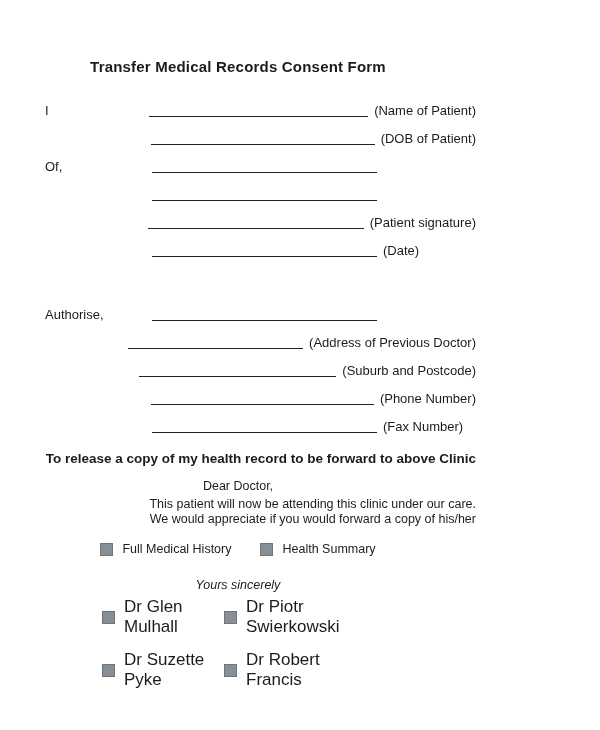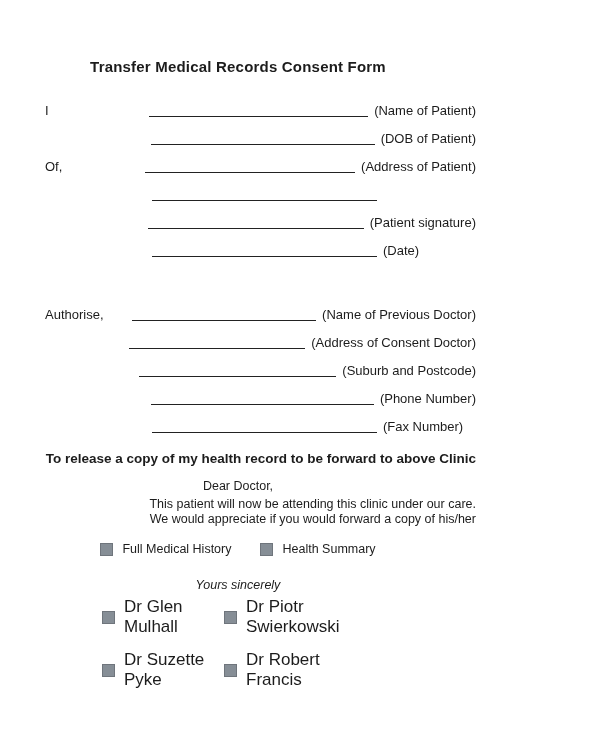--- a/index.html
+++ b/index.html
@@ -125,21 +125,20 @@
       <span class="suffix">(Name of Patient)</span>
     </div>
     <div class="field-row">
       <span class="prefix"></span>
       <span class="fill-line"></span>
       <span class="suffix">(DOB of Patient)</span>
     </div>
     <div class="field-row">
       <span class="prefix">Of,</span>
       <span class="fill-line"></span>
-      <span class="suffix">(Address of Patient)</span>
     </div>
     <div class="field-row">
       <span class="prefix"></span>
       <span class="fill-line"></span>
       <span class="suffix"></span>
     </div>
     <div class="field-row">
       <span class="prefix"></span>
       <span class="fill-line"></span>
       <span class="suffix">(Patient signature)</span>
@@ -148,26 +147,25 @@
       <span class="prefix"></span>
       <span class="fill-line"></span>
       <span class="suffix">(Date)</span>
     </div>
   </div>
 
   <div class="fields section-2">
     <div class="field-row">
       <span class="prefix">Authorise,</span>
       <span class="fill-line"></span>
-      <span class="suffix">(Name of Previous Doctor)</span>
-    </div>
-    <div class="field-row">
-      <span class="prefix"></span>
-      <span class="fill-line"></span>
-      <span class="suffix">(Address of Consent Doctor)</span>
+    </div>
+    <div class="field-row">
+      <span class="prefix"></span>
+      <span class="fill-line"></span>
+      <span class="suffix">(Address of Previous Doctor)</span>
     </div>
     <div class="field-row">
       <span class="prefix"></span>
       <span class="fill-line"></span>
       <span class="suffix">(Suburb and Postcode)</span>
     </div>
     <div class="field-row">
       <span class="prefix"></span>
       <span class="fill-line"></span>
       <span class="suffix">(Phone Number)</span>

